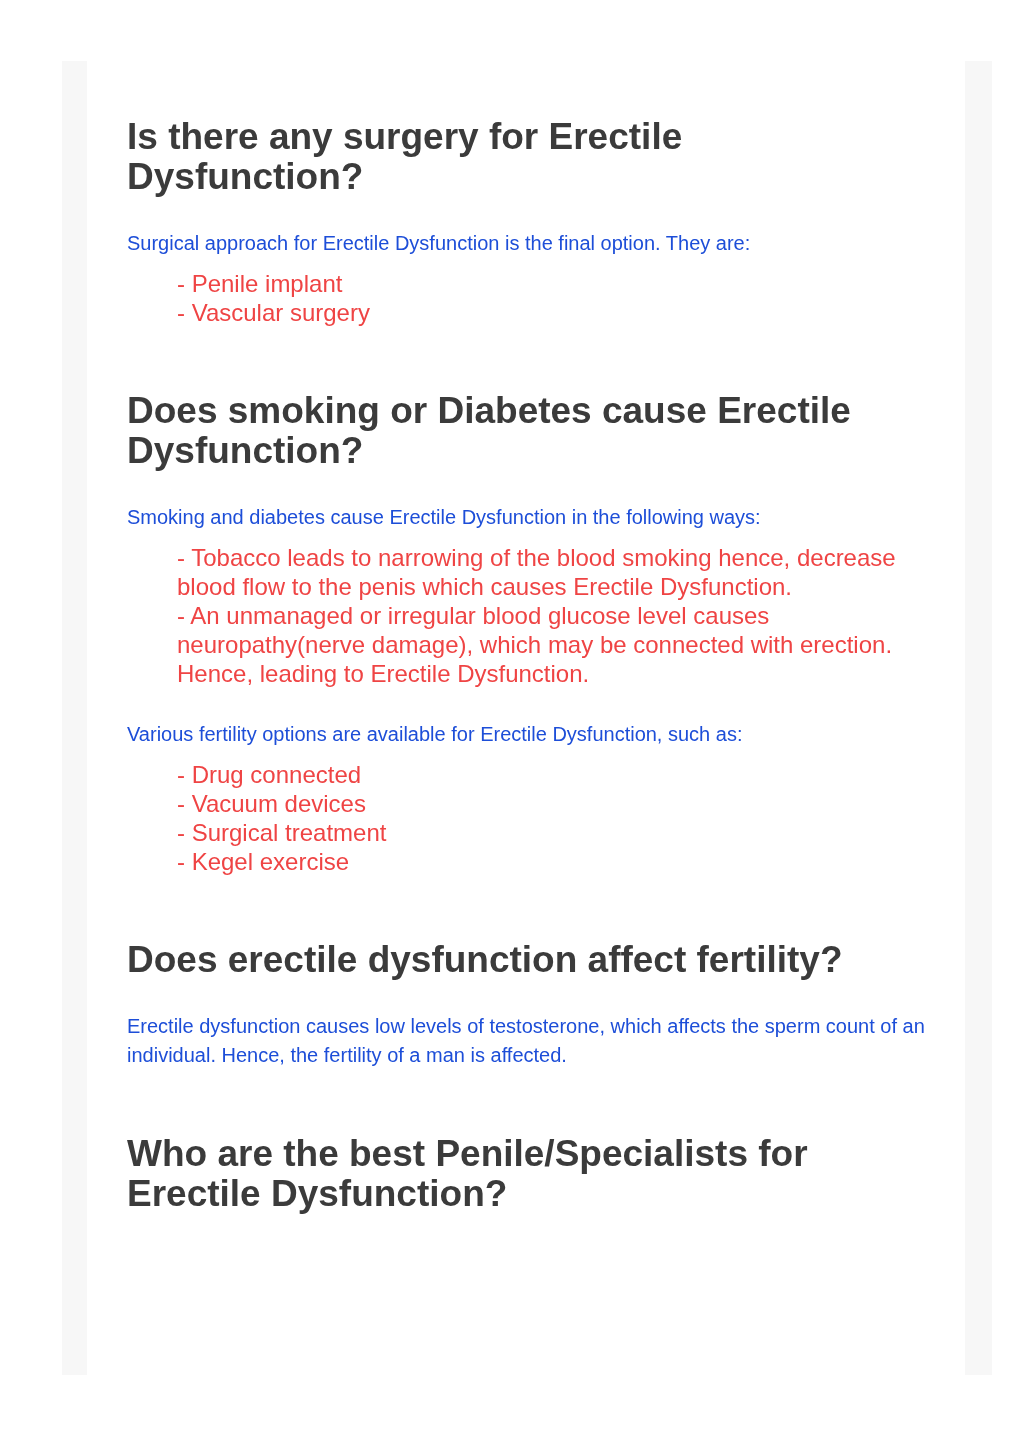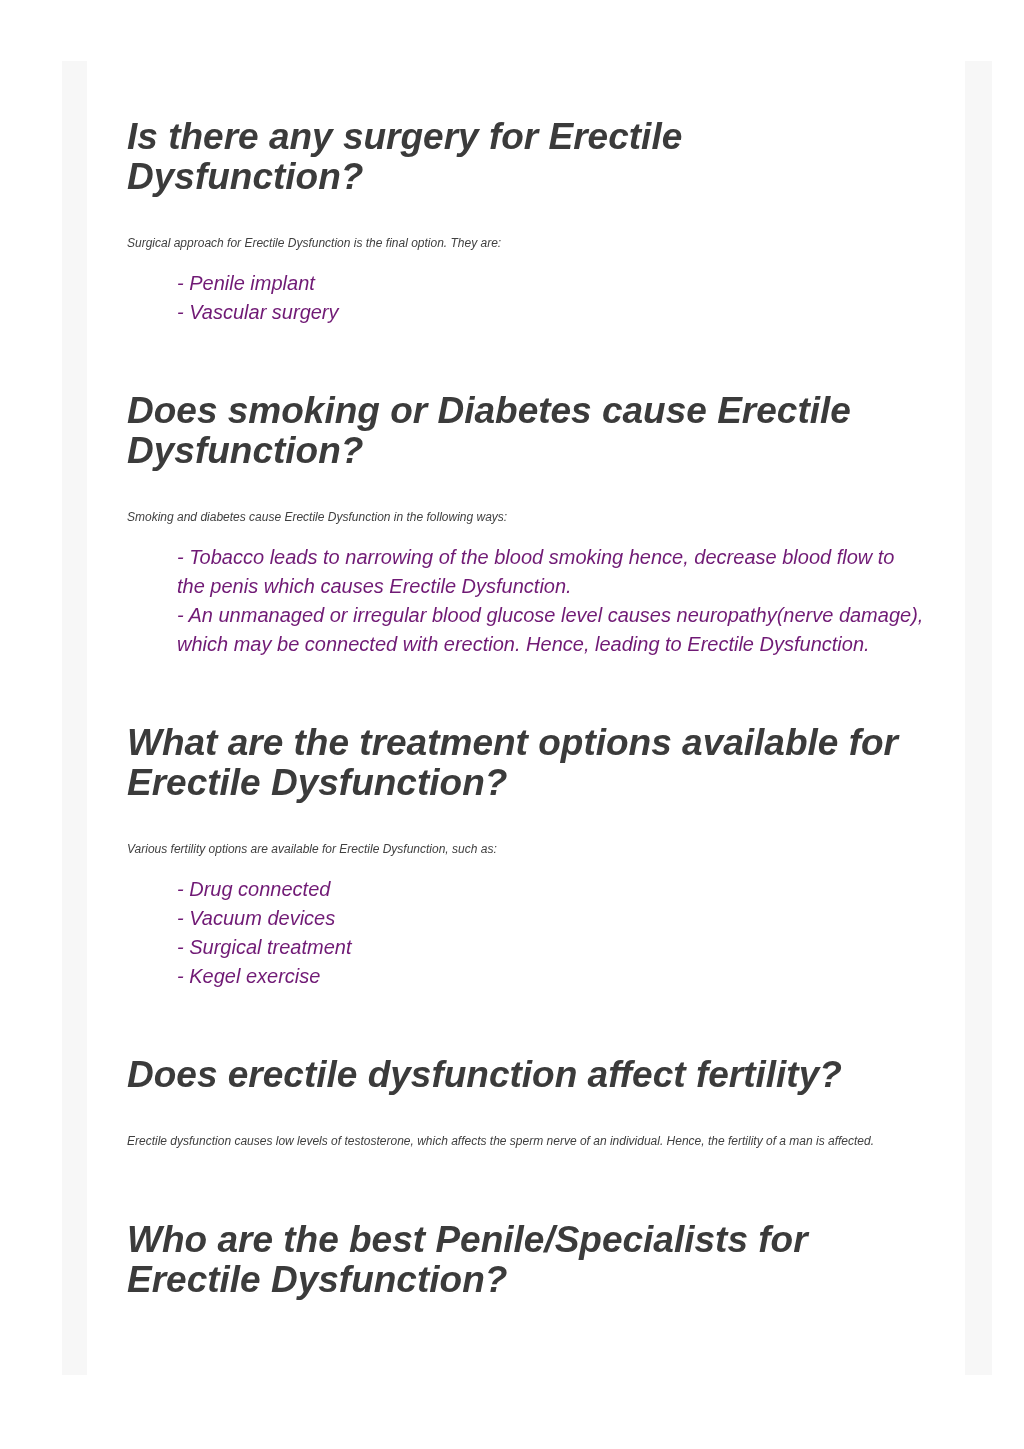--- a/index.html
+++ b/index.html
@@ -1,15 +1,15 @@
 <!DOCTYPE html>
 <html><head>
 <meta charset="utf-8">
 <style>
-  * { box-sizing: border-box; font-style: italic; }
+  * { box-sizing: border-box; }
   html, body { margin: 0; padding: 0; }
   body {
     width: 1024px;
     height: 1449px;
     background: #ffffff;
     font-family: "Liberation Sans", "DejaVu Sans", sans-serif;
     overflow: hidden;
     position: relative;
   }
   .email-canvas {
@@ -34,32 +34,32 @@
   .faq-heading {
     margin: 64px 0 0 0;
     font-size: 37px;
     line-height: 40px;
     font-weight: bold;
     color: #3b3b3b;
   }
   .faq-section:first-child .faq-heading { margin-top: 16px; }
   .faq-paragraph {
     margin: 32px 0 0 0;
-    font-size: 12px;
+    font-size: 20px;
     line-height: 29px;
-    color: #404040;
+    color: #1d4ed8;
   }
   .faq-bullets {
     margin: 11px 0 0 0;
     padding-left: 50px;
   }
   .faq-bullet {
-    font-size: 20px;
+    font-size: 24px;
     line-height: 29px;
-    color: #701a75;
+    color: #ef4444;
   }
 </style>
 </head>
 <body>
 
 <div class="email-canvas">
   <div class="email-card">
 
     <section class="faq-section">
       <h2 class="faq-heading">Is there any surgery for Erectile Dysfunction?</h2>
@@ -73,33 +73,32 @@
     <section class="faq-section">
       <h2 class="faq-heading">Does smoking or Diabetes cause Erectile Dysfunction?</h2>
       <p class="faq-paragraph">Smoking and diabetes cause Erectile Dysfunction in the following ways:</p>
       <div class="faq-bullets">
         <div class="faq-bullet">- Tobacco leads to narrowing of the blood smoking hence, decrease blood flow to the penis which causes Erectile Dysfunction.</div>
         <div class="faq-bullet">- An unmanaged or irregular blood glucose level causes neuropathy(nerve damage), which may be connected with erection. Hence, leading to Erectile Dysfunction.</div>
       </div>
     </section>
 
     <section class="faq-section">
-      <h2 class="faq-heading">What are the treatment options available for Erectile Dysfunction?</h2>
       <p class="faq-paragraph">Various fertility options are available for Erectile Dysfunction, such as:</p>
       <div class="faq-bullets">
         <div class="faq-bullet">- Drug connected</div>
         <div class="faq-bullet">- Vacuum devices</div>
         <div class="faq-bullet">- Surgical treatment</div>
         <div class="faq-bullet">- Kegel exercise</div>
       </div>
     </section>
 
     <section class="faq-section">
       <h2 class="faq-heading">Does erectile dysfunction affect fertility?</h2>
-      <p class="faq-paragraph">Erectile dysfunction causes low levels of testosterone, which affects the sperm nerve of an individual. Hence, the fertility of a man is affected.</p>
+      <p class="faq-paragraph">Erectile dysfunction causes low levels of testosterone, which affects the sperm count of an individual. Hence, the fertility of a man is affected.</p>
     </section>
 
     <section class="faq-section">
       <h2 class="faq-heading">Who are the best Penile/Specialists for Erectile Dysfunction?</h2>
     </section>
 
   </div>
 </div>
 
 </body></html>

